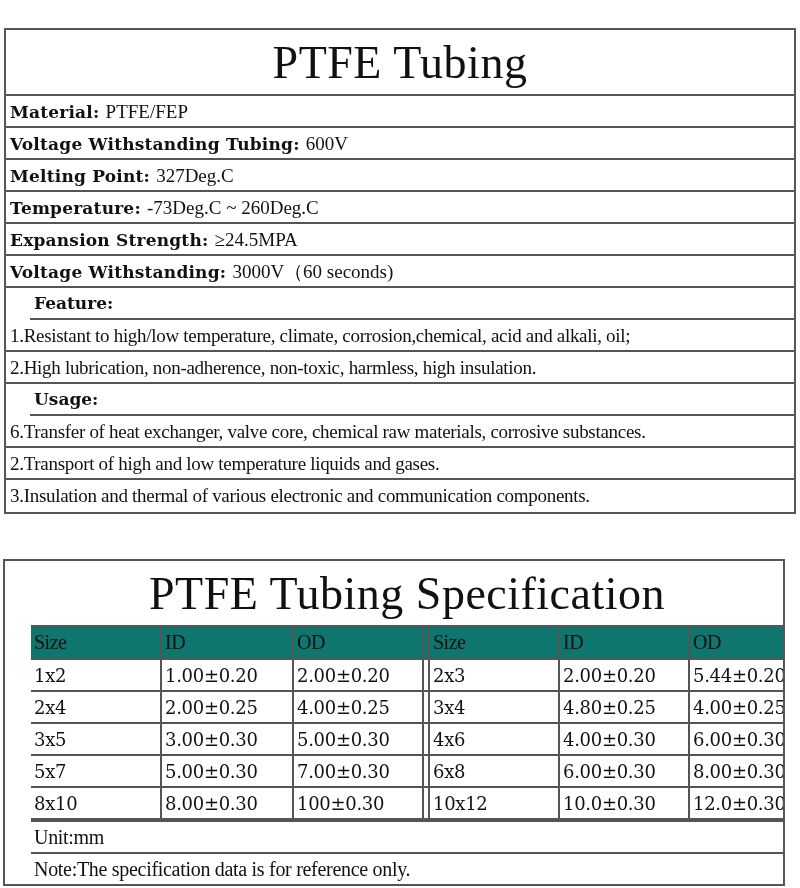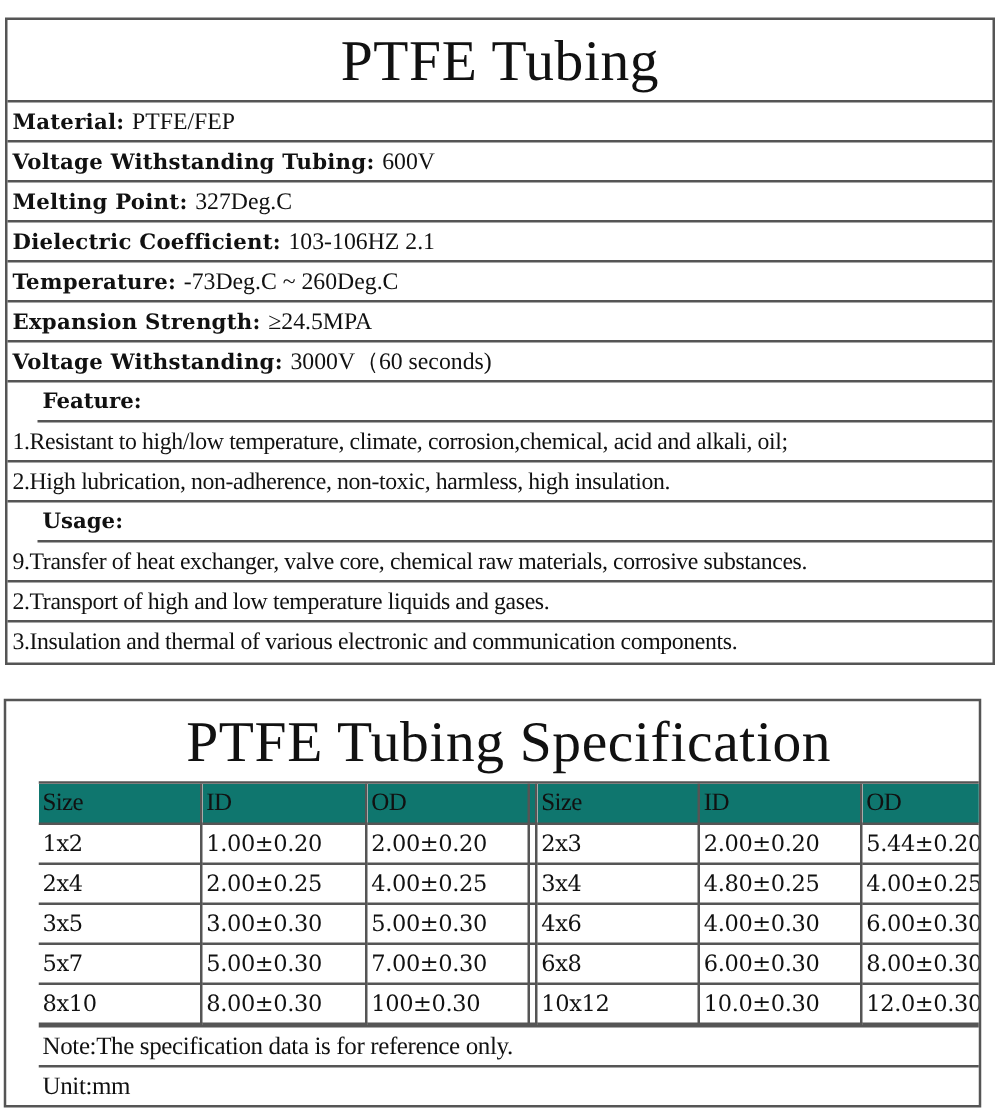--- a/index.html
+++ b/index.html
@@ -1,18 +1,18 @@
 <!DOCTYPE html>
 <html><head>
   <meta charset="utf-8">
   <style>
     html, body { margin: 0; padding: 0; background: #ffffff; }
     body { width: 800px; height: 888px; position: relative; overflow: hidden; font-family: "Liberation Serif", "DejaVu Serif", serif; color: #111; }
 
-    .box1 { position: absolute; left: 4px; top: 14px; width: 792px; border: 2px solid #555; box-sizing: border-box; }
+    .box1 { position: absolute; left: 4px; top: 28px; width: 792px; border: 2px solid #555; box-sizing: border-box; }
     .box1 .title { height: 64px; display: flex; align-items: center; justify-content: center; font-size: 46px; border-bottom: 2px solid #555; letter-spacing: 0.5px; }
     .box1 .row { height: 32px; line-height: 31px; border-bottom: 2px solid #555; padding-left: 4px; font-size: 19px; white-space: nowrap; overflow: hidden; box-sizing: border-box; }
     .box1 .row:last-child { border-bottom: none; }
     .box1 .row .lbl { font-weight: bold; font-family: "DejaVu Serif", "Liberation Serif", serif; font-size: 17px; letter-spacing: 0.2px; }
     .box1 .row .val { font-family: "Liberation Serif", serif; font-size: 19px; }
     .box1 .row.heading { font-weight: bold; font-family: "DejaVu Serif", serif; font-size: 17px; margin-left: 24px; }
     .box1 .row.narrow { font-size: 19px; letter-spacing: -0.3px; }
 
     .box2 { position: absolute; left: 3px; top: 559px; width: 782px; border: 2px solid #555; box-sizing: border-box; padding-left: 26px; }
     .box2 .title { height: 64px; display: flex; align-items: center; justify-content: center; font-size: 46px; border-bottom: 2px solid #555; letter-spacing: 0.5px; }
@@ -28,31 +28,30 @@
   </style>
 </head>
 <body>
 
 <div class="box1">
   <div class="title">PTFE Tubing</div>
 
   <div class="row"><span class="lbl">Material</span><span class="lbl">: </span><span class="val">PTFE/FEP</span></div>
   <div class="row"><span class="lbl">Voltage Withstanding Tubing</span><span class="lbl">: </span><span class="val">600V</span></div>
   <div class="row"><span class="lbl">Melting Point</span><span class="lbl">: </span><span class="val">327Deg.C</span></div>
-  <div class="row"><span class="lbl">Dielectric Coefficient</span><span class="lbl">: </span><span class="val">103-106HZ 2.1</span></div>
   <div class="row"><span class="lbl">Temperature</span><span class="lbl">: </span><span class="val">-73Deg.C ~ 260Deg.C</span></div>
   <div class="row"><span class="lbl">Expansion Strength</span><span class="lbl">: </span><span class="val">≥24.5MPA</span></div>
   <div class="row"><span class="lbl">Voltage Withstanding</span><span class="lbl">: </span><span class="val">3000V（60 seconds)</span></div>
 
   <div class="row heading">Feature:</div>
   <div class="row narrow">1.Resistant to high/low temperature, climate, corrosion,chemical, acid and alkali, oil;</div>
   <div class="row narrow">2.High lubrication, non-adherence, non-toxic, harmless, high insulation.</div>
 
   <div class="row heading">Usage:</div>
-  <div class="row narrow">9.Transfer of heat exchanger, valve core, chemical raw materials, corrosive substances.</div>
+  <div class="row narrow">6.Transfer of heat exchanger, valve core, chemical raw materials, corrosive substances.</div>
   <div class="row narrow">2.Transport of high and low temperature liquids and gases.</div>
   <div class="row narrow">3.Insulation and thermal of various electronic and communication components.</div>
 </div>
 
 <div class="box2">
   <div class="title">PTFE Tubing Specification</div>
   <table class="spec">
     <colgroup>
       <col style="width:130px">
         <col style="width:132px">
@@ -112,15 +111,15 @@
       <td class="num">8x10</td>
       <td class="num">8.00±0.30</td>
       <td class="num">100±0.30</td>
       <td class="gap"></td>
       <td class="num">10x12</td>
       <td class="num">10.0±0.30</td>
       <td class="num">12.0±0.30</td>
     </tr>
   </tbody>
     </table>
+  <div class="note">Unit:mm</div>
   <div class="note">Note:The specification data is for reference only.</div>
-  <div class="note">Unit:mm</div>
 </div>
 
 </body></html>

